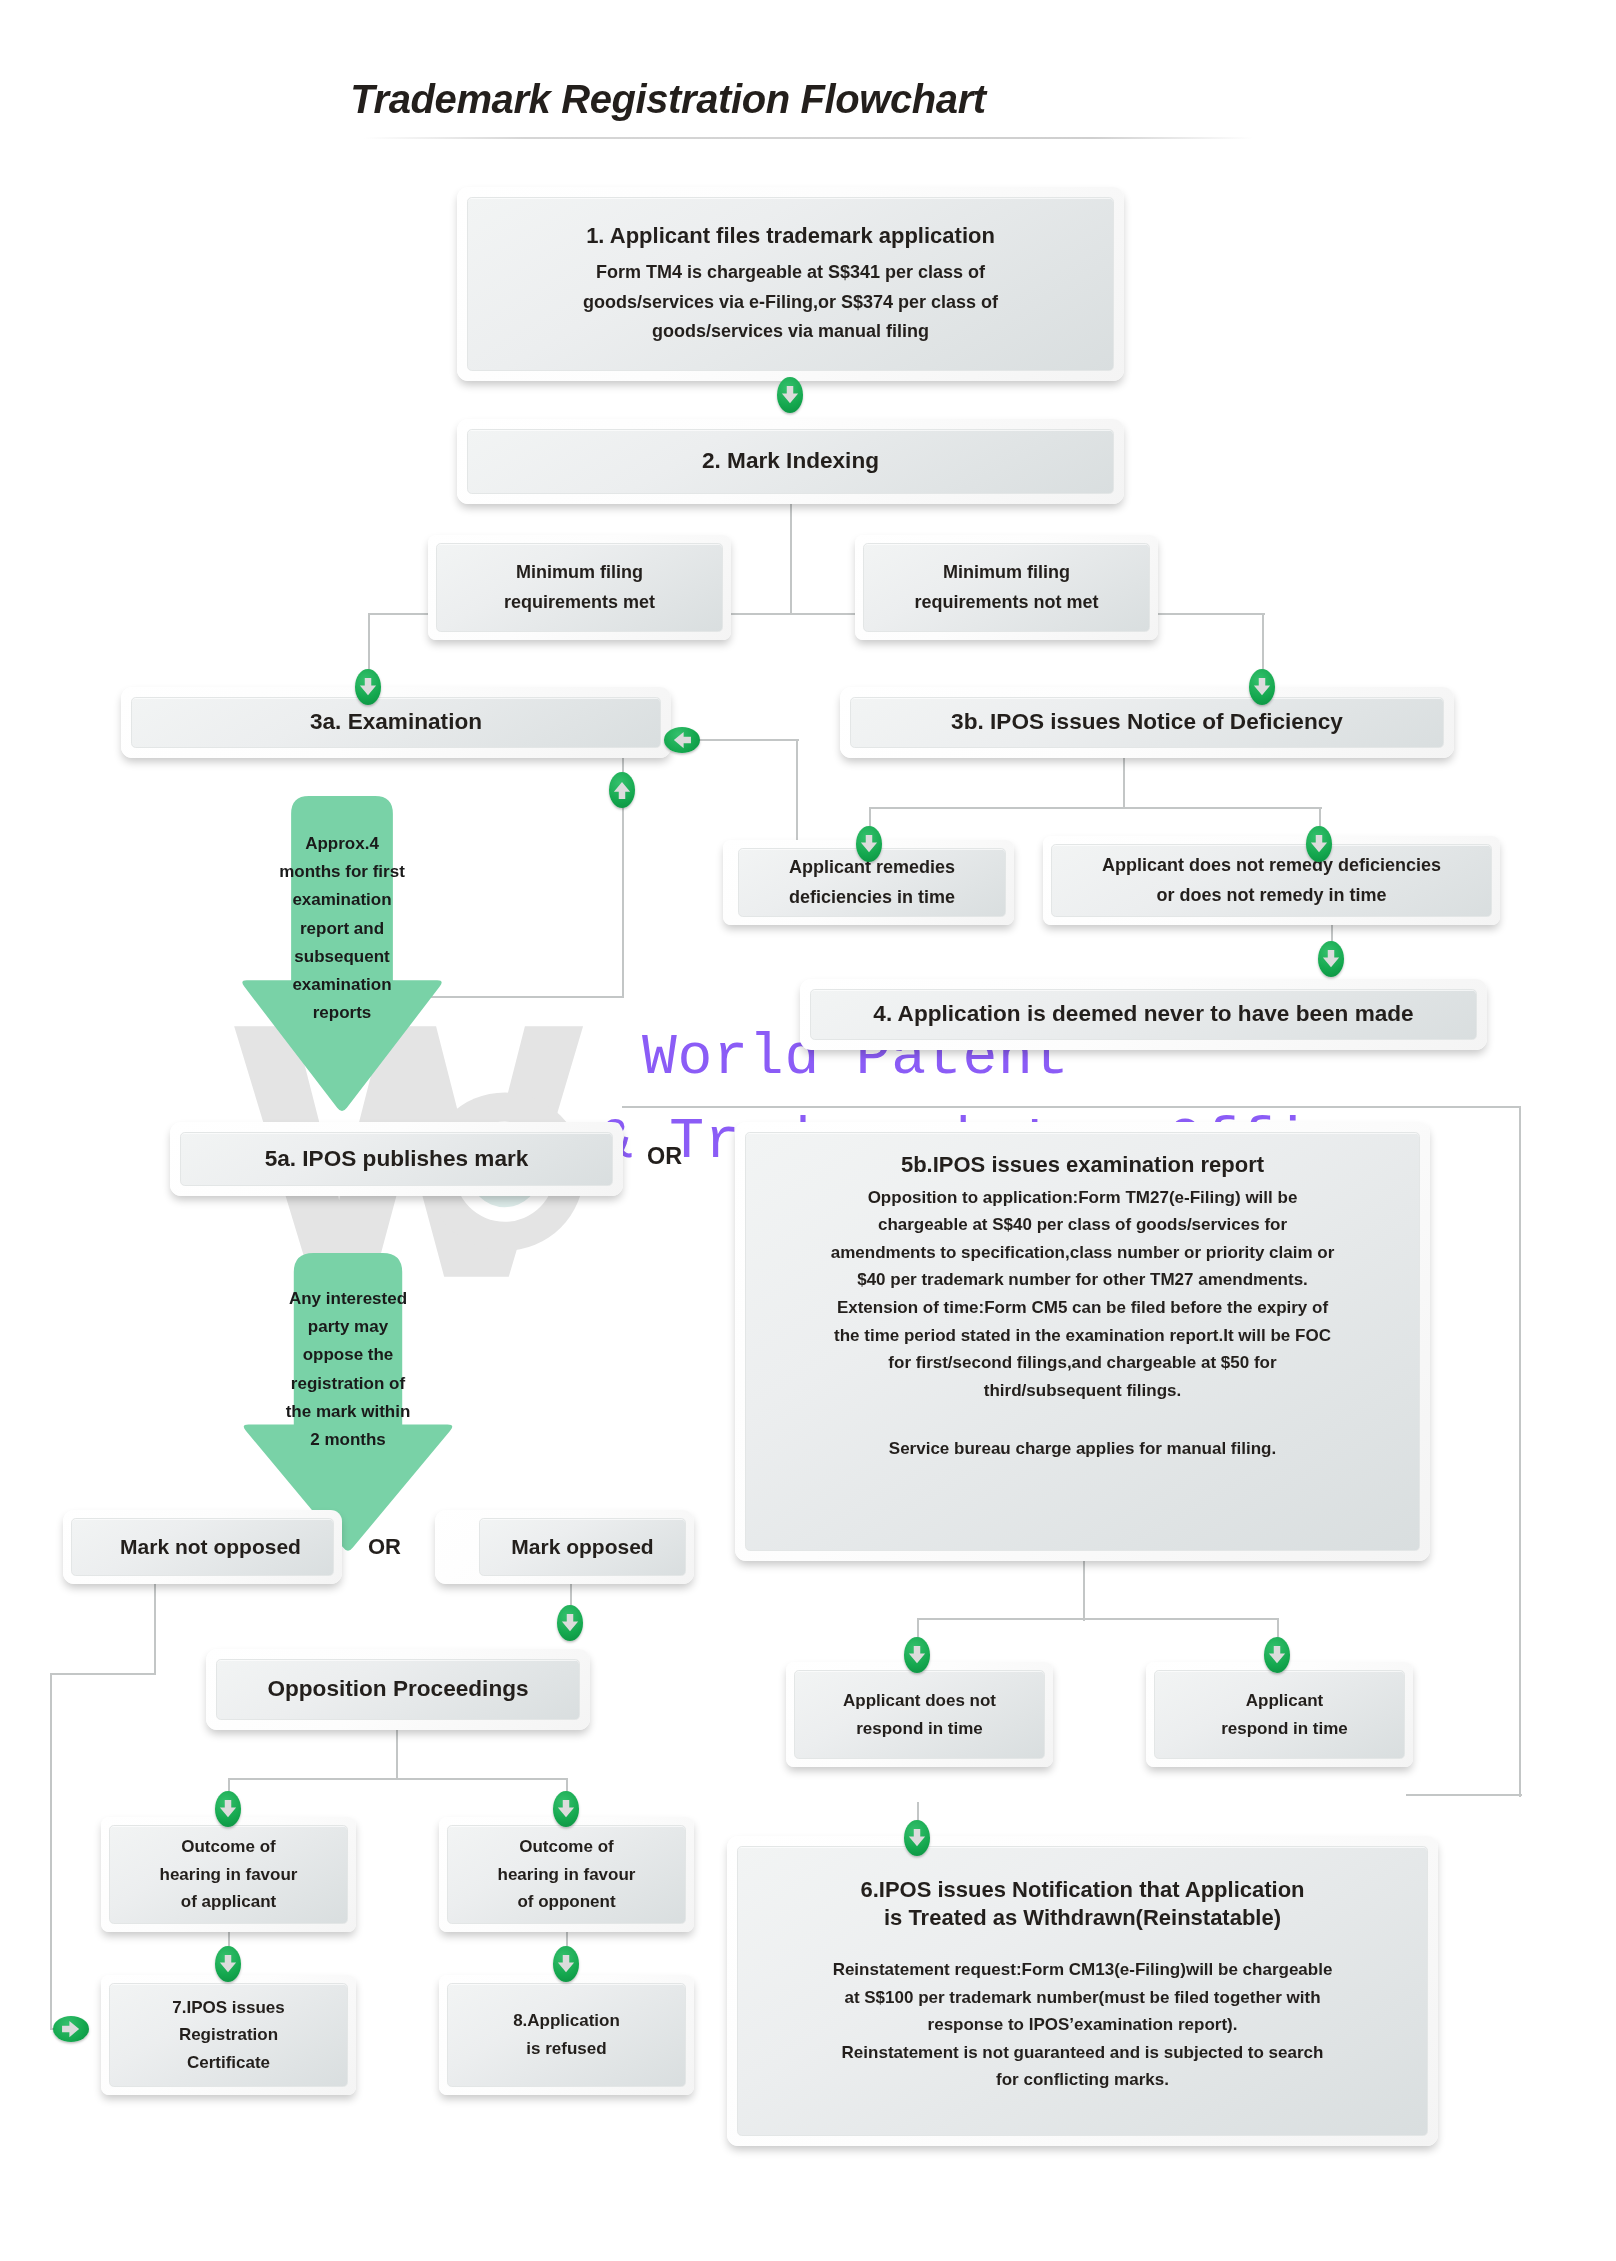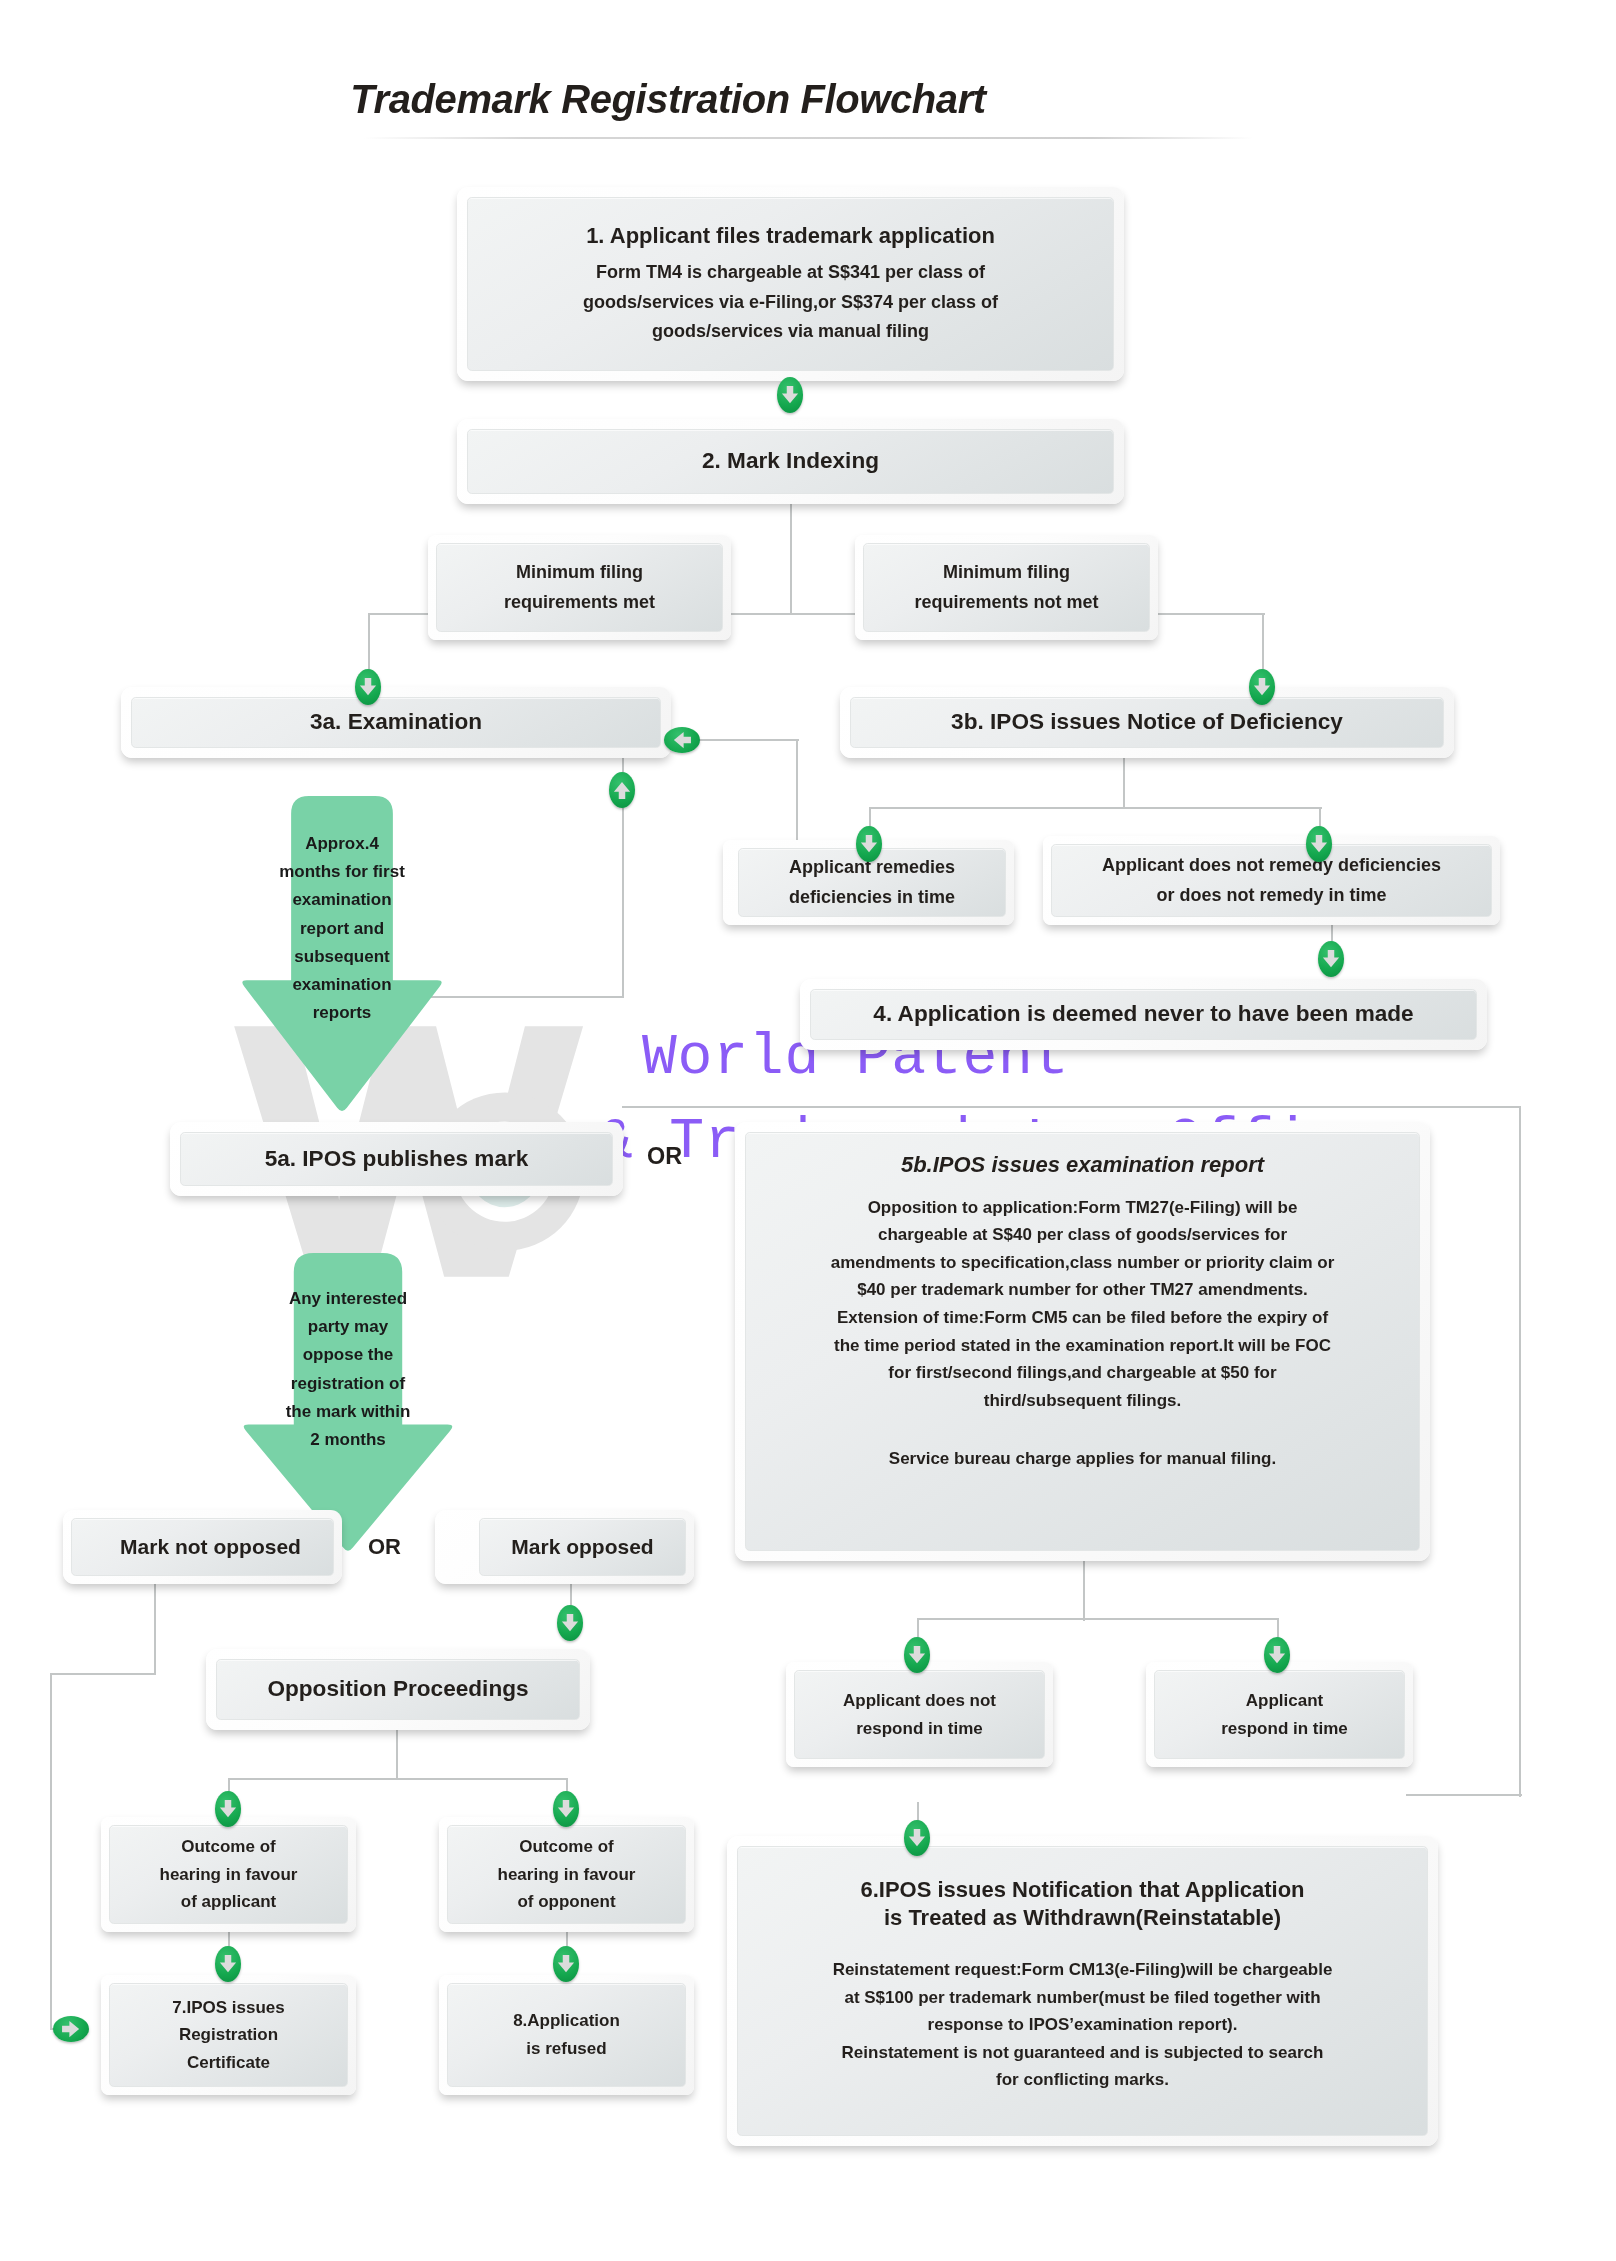--- a/index.html
+++ b/index.html
@@ -421,21 +421,21 @@
   <div class="node" style="left:170px;top:1122px;width:453px;height:74px;">
     <div class="inner">
       <div class="title" style="font-size:22.6px;">5a. IPOS publishes mark</div>
     </div>
   </div>
 
   <div class="orlabel" style="left:647px;top:1143px;font-size:23.4px;">OR</div>
 
   <div class="node" style="left:735px;top:1122px;width:695px;height:439px;">
     <div class="inner" style="justify-content:flex-start;padding-top:18px;">
-      <div class="title" style="font-size:22px;margin-bottom:15px;font-style:italic;">5b.IPOS issues examination report</div>
+      <div class="title" style="font-size:22px;margin-bottom:5px;">5b.IPOS issues examination report</div>
       <div class="body" style="font-size:17px;">
         <div>Opposition to application:Form TM27(e-Filing) will be</div>
         <div>chargeable at S$40 per class of goods/services for</div>
         <div>amendments to specification,class number or priority claim or</div>
         <div>$40 per trademark number for other TM27 amendments.</div>
         <div>Extension of time:Form CM5 can be filed before the expiry of</div>
         <div>the time period stated in the examination report.It will be FOC</div>
         <div>for first/second filings,and chargeable at $50 for</div>
         <div>third/subsequent filings.</div>
         <div style="height:31px;"></div>

